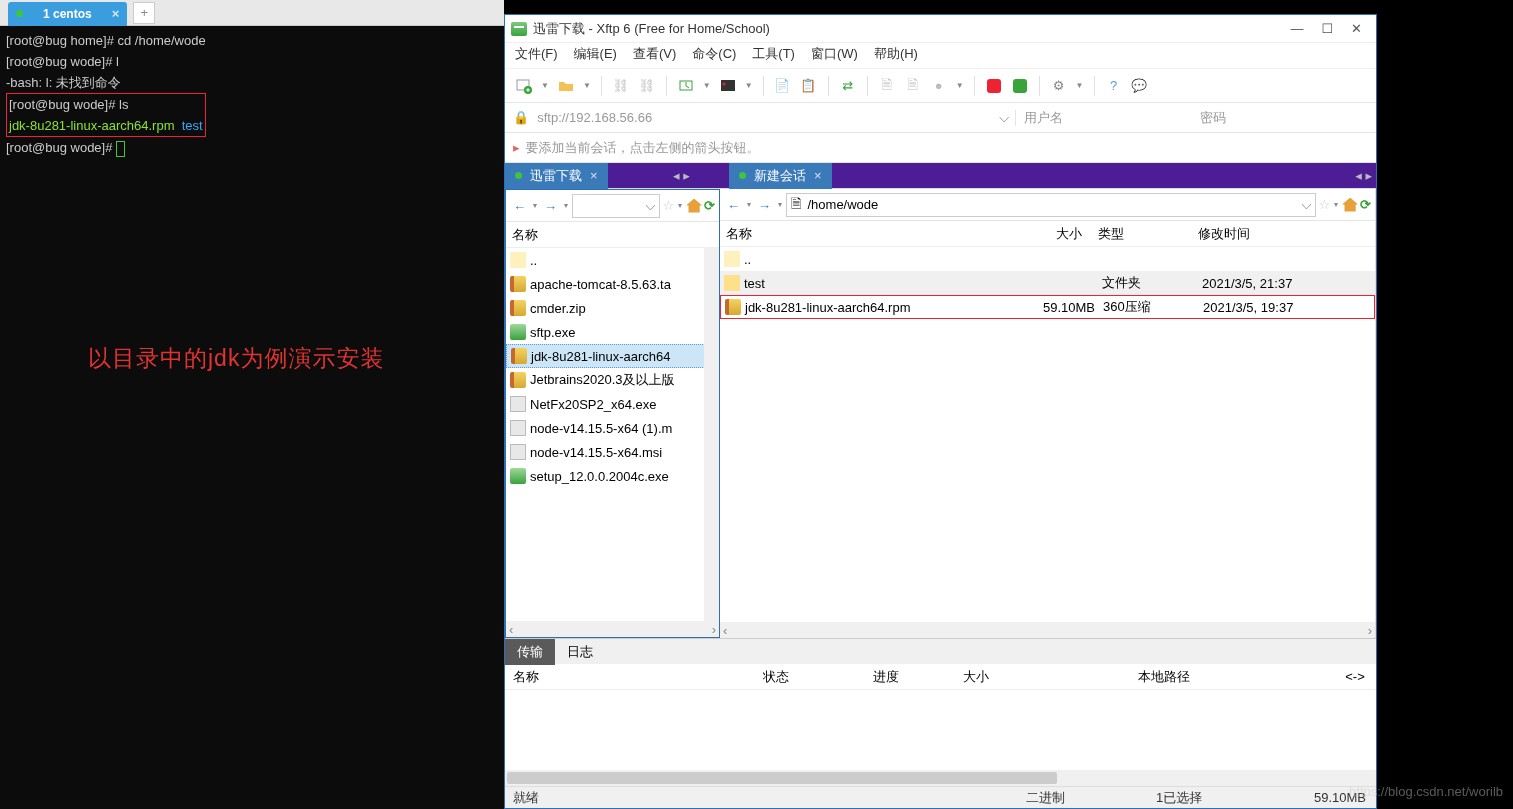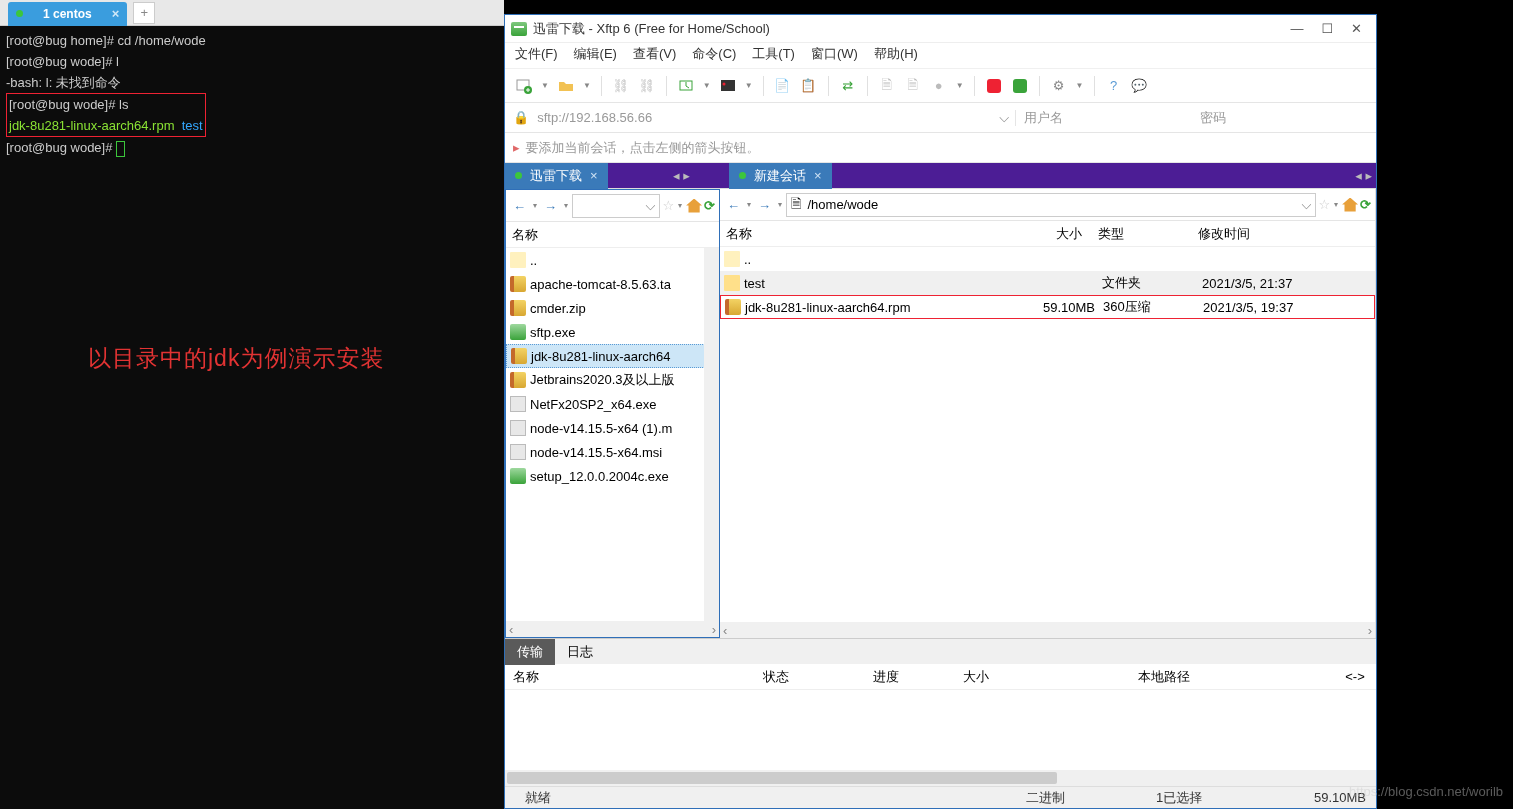--- a/index.html
+++ b/index.html
@@ -101,21 +101,21 @@
 
 .tranhead { height:26px; background:#f0f0f0; display:flex; align-items:center; border-top:1px solid #ccc; }
 .tranhead .t { padding:4px 12px; background:#5a5a5a; color:#fff; }
 .tranhead .t2 { padding:4px 12px; }
 .trancols { height:26px; display:flex; align-items:center; border-bottom:1px solid #eee; }
 .trancols div { padding-left:8px; }
 .tc1{width:250px}.tc2{width:110px}.tc3{width:90px}.tc4{width:175px}.tc5{flex:1}.tc6{width:50px;text-align:center}
 .tranbody { height:80px; background:#fff; }
 .transcroll { height:16px; background:#f0f0f0; display:flex; align-items:center; position:relative; }
 .transcroll .thumb { position:absolute; left:2px; width:550px; height:12px; background:#ccc; border-radius:2px; }
-.statusbar { height:22px; background:#f0f0f0; border-top:1px solid #ddd; display:flex; align-items:center; color:#333;padding-left:12px; }
+.statusbar { height:22px; background:#f0f0f0; border-top:1px solid #ddd; display:flex; align-items:center; color:#333; }
 .statusbar .s1{padding-left:8px;flex:1}.statusbar .s2{width:130px}.statusbar .s3{width:130px}.statusbar .s4{width:90px;text-align:right;padding-right:10px}
 
 .watermark { position:absolute; right:10px; bottom:10px; color:rgba(200,200,200,.45); font-size:13px; }
 </style>
 </head>
 <body>
 
 <div class="term-tabs">
   <div class="term-tab">
     <span class="dot"></span>

